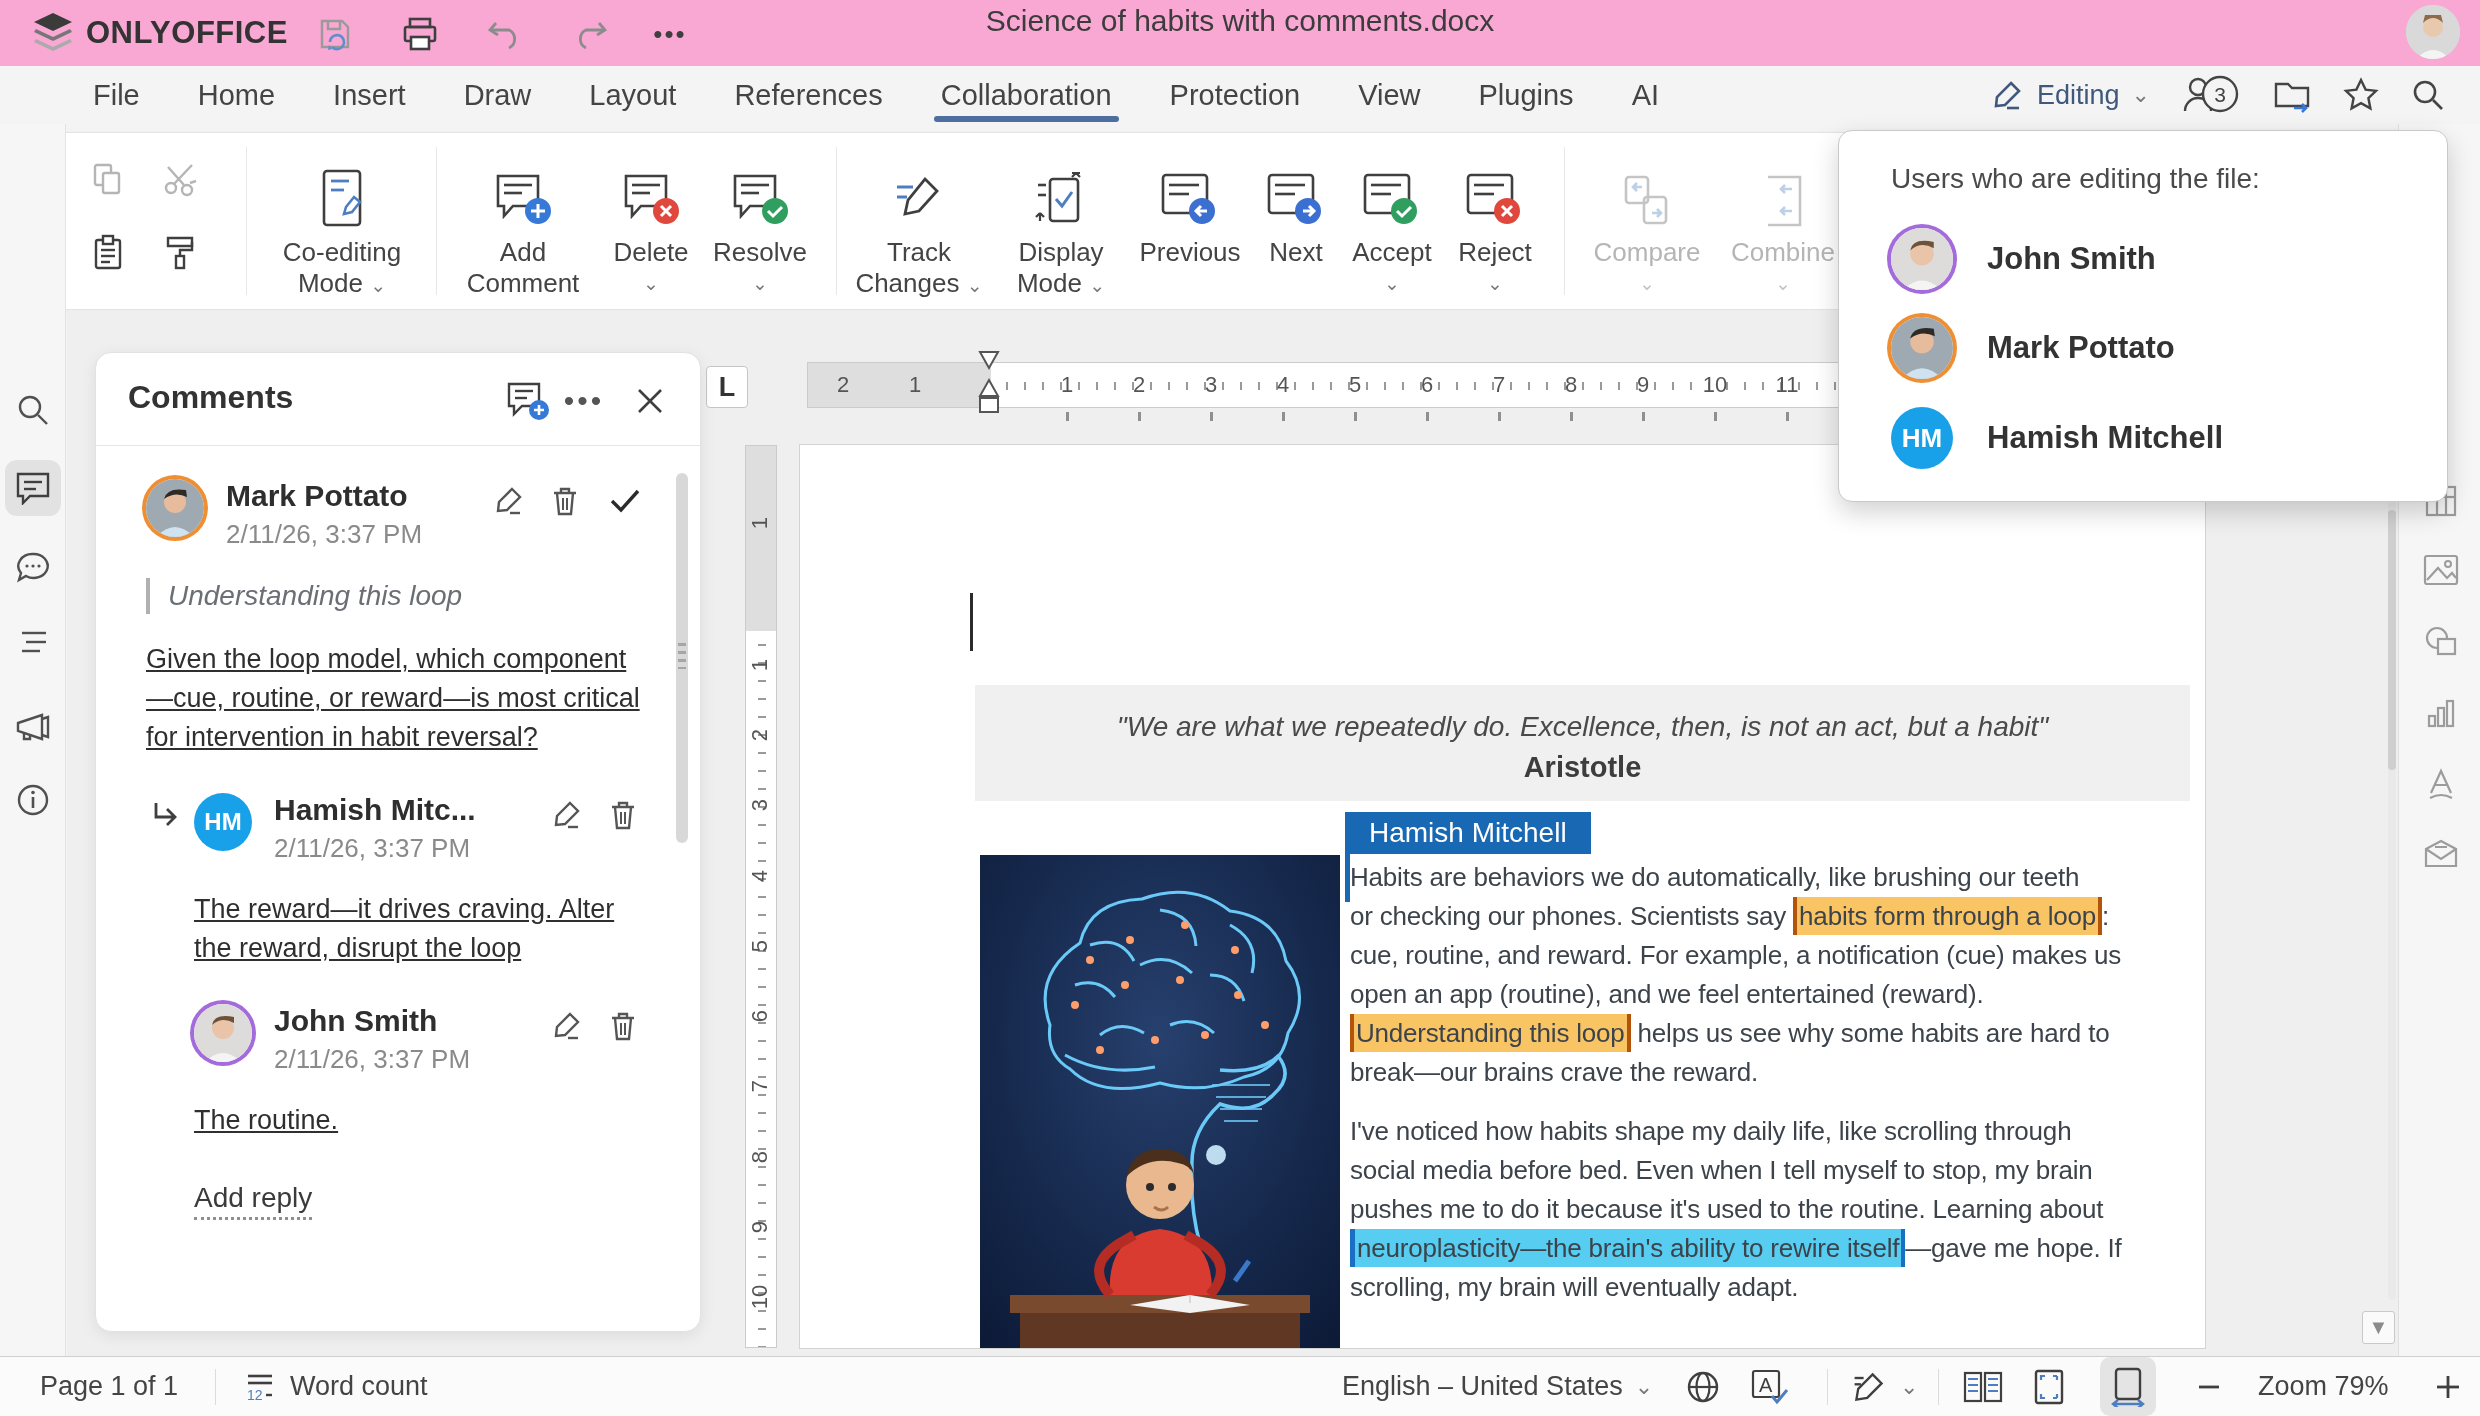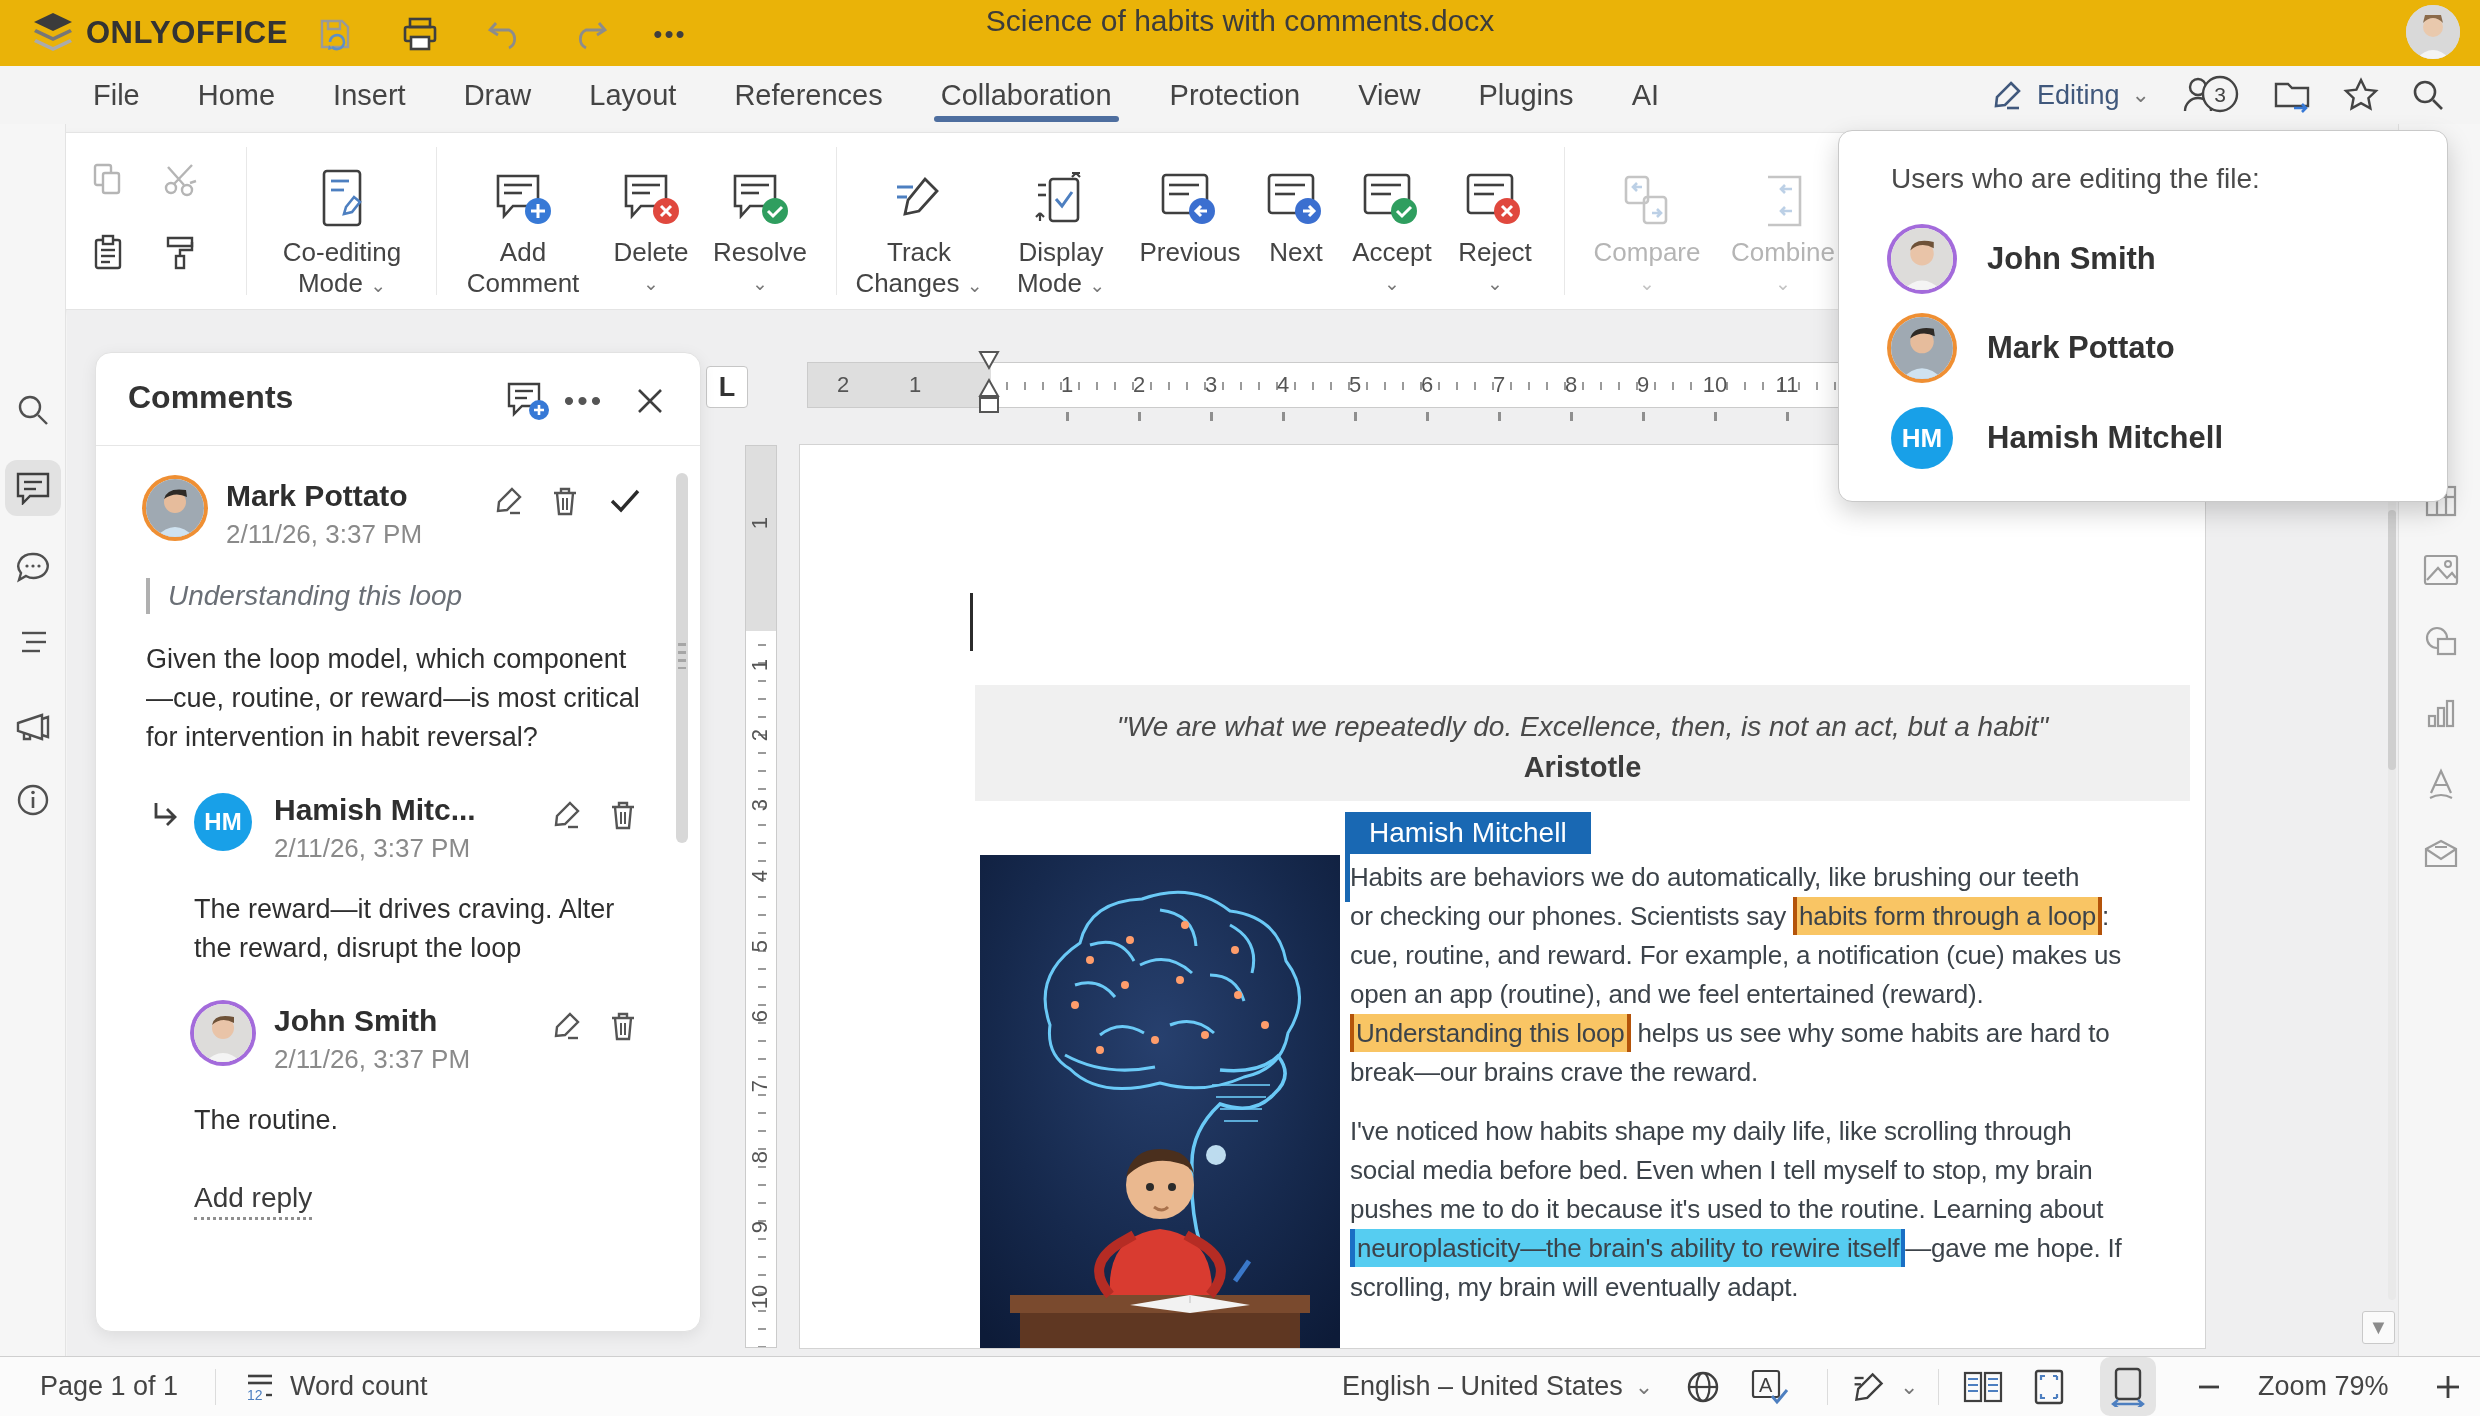--- a/index.html
+++ b/index.html
@@ -2,21 +2,21 @@
 <html><head>
 <meta charset="utf-8">
 <style>
   * { margin:0; padding:0; box-sizing:border-box; }
   html,body { width:2480px; height:1416px; overflow:hidden; }
   body { font-family:"Liberation Sans","DejaVu Sans",sans-serif; background:#f4f4f4; position:relative; color:#444; }
   .abs { position:absolute; }
   svg { display:block; }
 
   
-  .titlebar { position:absolute; top:0; left:0; width:2480px; height:66px; background:#eab308; }
+  .titlebar { position:absolute; top:0; left:0; width:2480px; height:66px; background:#f9a8d4; }
   .logo { position:absolute; left:30px; top:11px; display:flex; align-items:center; gap:10px; }
   .logo-text { font-size:31px; font-weight:bold; color:#333; letter-spacing:.5px; }
   .tb-ico { position:absolute; top:14px; width:44px; height:40px; display:flex; align-items:center; justify-content:center; cursor:pointer; }
   .doc-title { position:absolute; top:4px; left:50%; transform:translateX(-50%); font-size:30px; color:#3c3c3c; }
   .avatar-top { position:absolute; right:20px; top:5px; width:54px; height:54px; border-radius:50%; overflow:hidden; background:#dcdcdc; }
 
   .tabrow { position:absolute; top:66px; left:0; width:2480px; height:58px; background:#f4f4f4; }
   .tabs { position:absolute; left:64px; top:0; display:flex; height:58px; }
   .tab { padding:0 29px; font-size:29px; color:#444; display:flex; align-items:center; position:relative; cursor:pointer; }
   .tab.active { font-weight:400; }
@@ -95,21 +95,21 @@
   .cav { width:58px; height:58px; border-radius:50%; overflow:hidden; flex:0 0 58px; }
   .ring-orange { box-shadow:0 0 0 4px #ef8f33; }
   .ring-purple { box-shadow:0 0 0 4px #a36bdb; }
   .cav.hm { background:#18a0e8; color:#fff; font-weight:bold; font-size:24px; display:flex; align-items:center; justify-content:center; }
   .cmeta { margin-left:22px; flex:1; }
   .cname { font-size:30px; font-weight:bold; color:#2e2e2e; line-height:34px; }
   .ctime { font-size:26px; color:#8a8a8a; margin-top:6px; }
   .cicons { display:flex; gap:26px; padding-top:6px; }
   .cic { width:32px; height:32px; cursor:pointer; }
   .cquote { margin-top:28px; border-left:4px solid #b0b0b0; padding-left:18px; font-style:italic; font-size:28px; color:#6a6f76; line-height:36px; }
-  .ctext { margin-top:26px; font-size:27px; line-height:39px; color:#2f2f2f; }
+  .ctext { margin-top:26px; font-size:27px; line-height:39px; color:#2f2f2f;text-decoration:underline; }
   .reply { margin-left:48px; margin-top:36px; position:relative; }
   .reply-arrow { position:absolute; left:-44px; top:6px; }
   .addreply { display:inline-block; margin-left:48px; margin-top:42px; font-size:28px; color:#3b3b3b; border-bottom:3px dotted #8f8f8f; padding-bottom:3px; cursor:pointer; }
 
   
   .upopup { position:absolute; left:1838px; top:130px; width:610px; height:372px; background:#fff; border:1px solid #c9c9c9; border-radius:14px; box-shadow:0 10px 26px rgba(0,0,0,.18); z-index:100; }
   .up-title { position:absolute; left:52px; top:32px; font-size:28px; color:#4a4a4a; }
   .urow { position:absolute; left:52px; display:flex; align-items:center; gap:34px; cursor:default; }
   .uav { width:62px; height:62px; border-radius:50%; overflow:hidden; }
   .uav.hm { background:#18a0e8; color:#fff; font-weight:bold; font-size:26px; display:flex; align-items:center; justify-content:center; }

